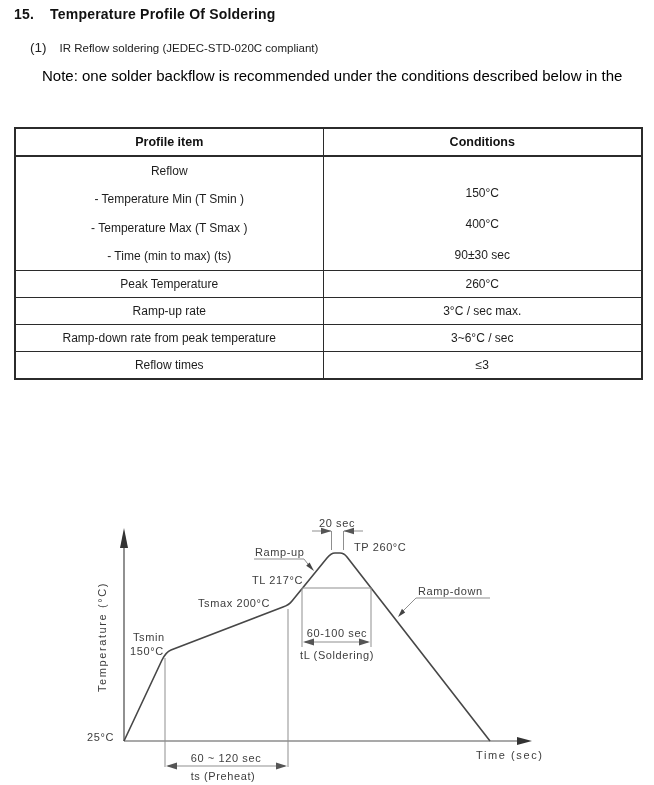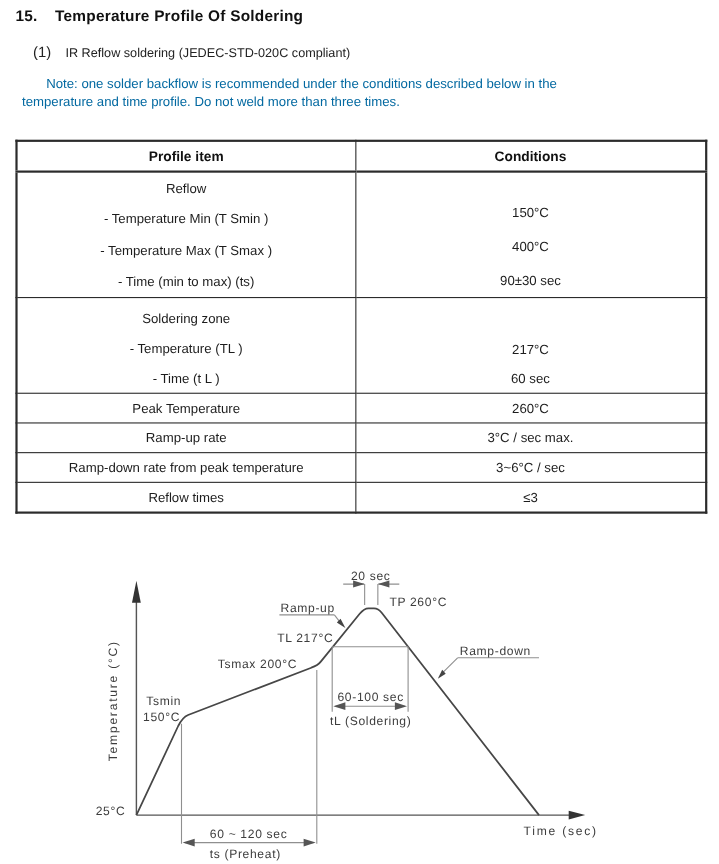--- a/index.html
+++ b/index.html
@@ -17,21 +17,21 @@
     letter-spacing:.2px;
   }
   .title .num{margin-right:16px;}
   .subline{
     position:absolute;top:40px;left:30px;
     font-size:11.5px;color:#222;text-align:right;
   }
   .subline .num{font-size:13.5px;margin-right:13px;}
   .note{
     position:absolute;top:68px;left:20px;right:12px;
-    font-size:12px;line-height:16px;color:#0369a1;
+    font-size:15px;line-height:16px;color:#000000;
   }
   .note .l1{padding-left:22px;}
   table.cond{
     position:absolute;top:127px;left:14px;
     width:627px;
     border-collapse:collapse;
     border:2px solid #2b2b2b;
     font-size:12px;color:#1d1d1d;
     table-layout:fixed;
   }
@@ -67,21 +67,20 @@
 <div class="title">
   <span class="num">15.</span><span>Temperature Profile Of Soldering</span>
 </div>
 
 <div class="subline">
   <span class="num">(1)</span><span>IR Reflow soldering (JEDEC-STD-020C compliant)</span>
 </div>
 
 <div class="note">
   <div class="l1">Note: one solder backflow is recommended under the conditions described below in the</div>
-  <div class="l2">temperature and time profile. Do not weld more than three times.</div>
 </div>
 
 <table class="cond">
   <colgroup>
       <col style="width:308px">
       <col style="width:319px">
     </colgroup>
   <tbody>
       <tr>
     <th>Profile item</th>
@@ -94,35 +93,20 @@
         <div>- Temperature Min (T Smin )</div>
         <div>- Temperature Max (T Smax )</div>
         <div>- Time (min to max) (ts)</div>
       </div>
     </td>
     <td>
       <div class="cell-stack vals">
         <div>150°C</div>
         <div>400°C</div>
         <div>90±30 sec</div>
-      </div>
-    </td>
-  </tr>
-  <tr class="row-solder">
-    <td>
-      <div class="cell-stack itms">
-        <div>Soldering zone</div>
-        <div>- Temperature (TL )</div>
-        <div>- Time (t L )</div>
-      </div>
-    </td>
-    <td>
-      <div class="cell-stack vals">
-        <div>217°C</div>
-        <div>60 sec</div>
       </div>
     </td>
   </tr>
   <tr class="row-sm">
     <td>Peak Temperature</td>
     <td>260°C</td>
   </tr>
   <tr class="row-sm">
     <td>Ramp-up rate</td>
     <td>3°C / sec max.</td>

